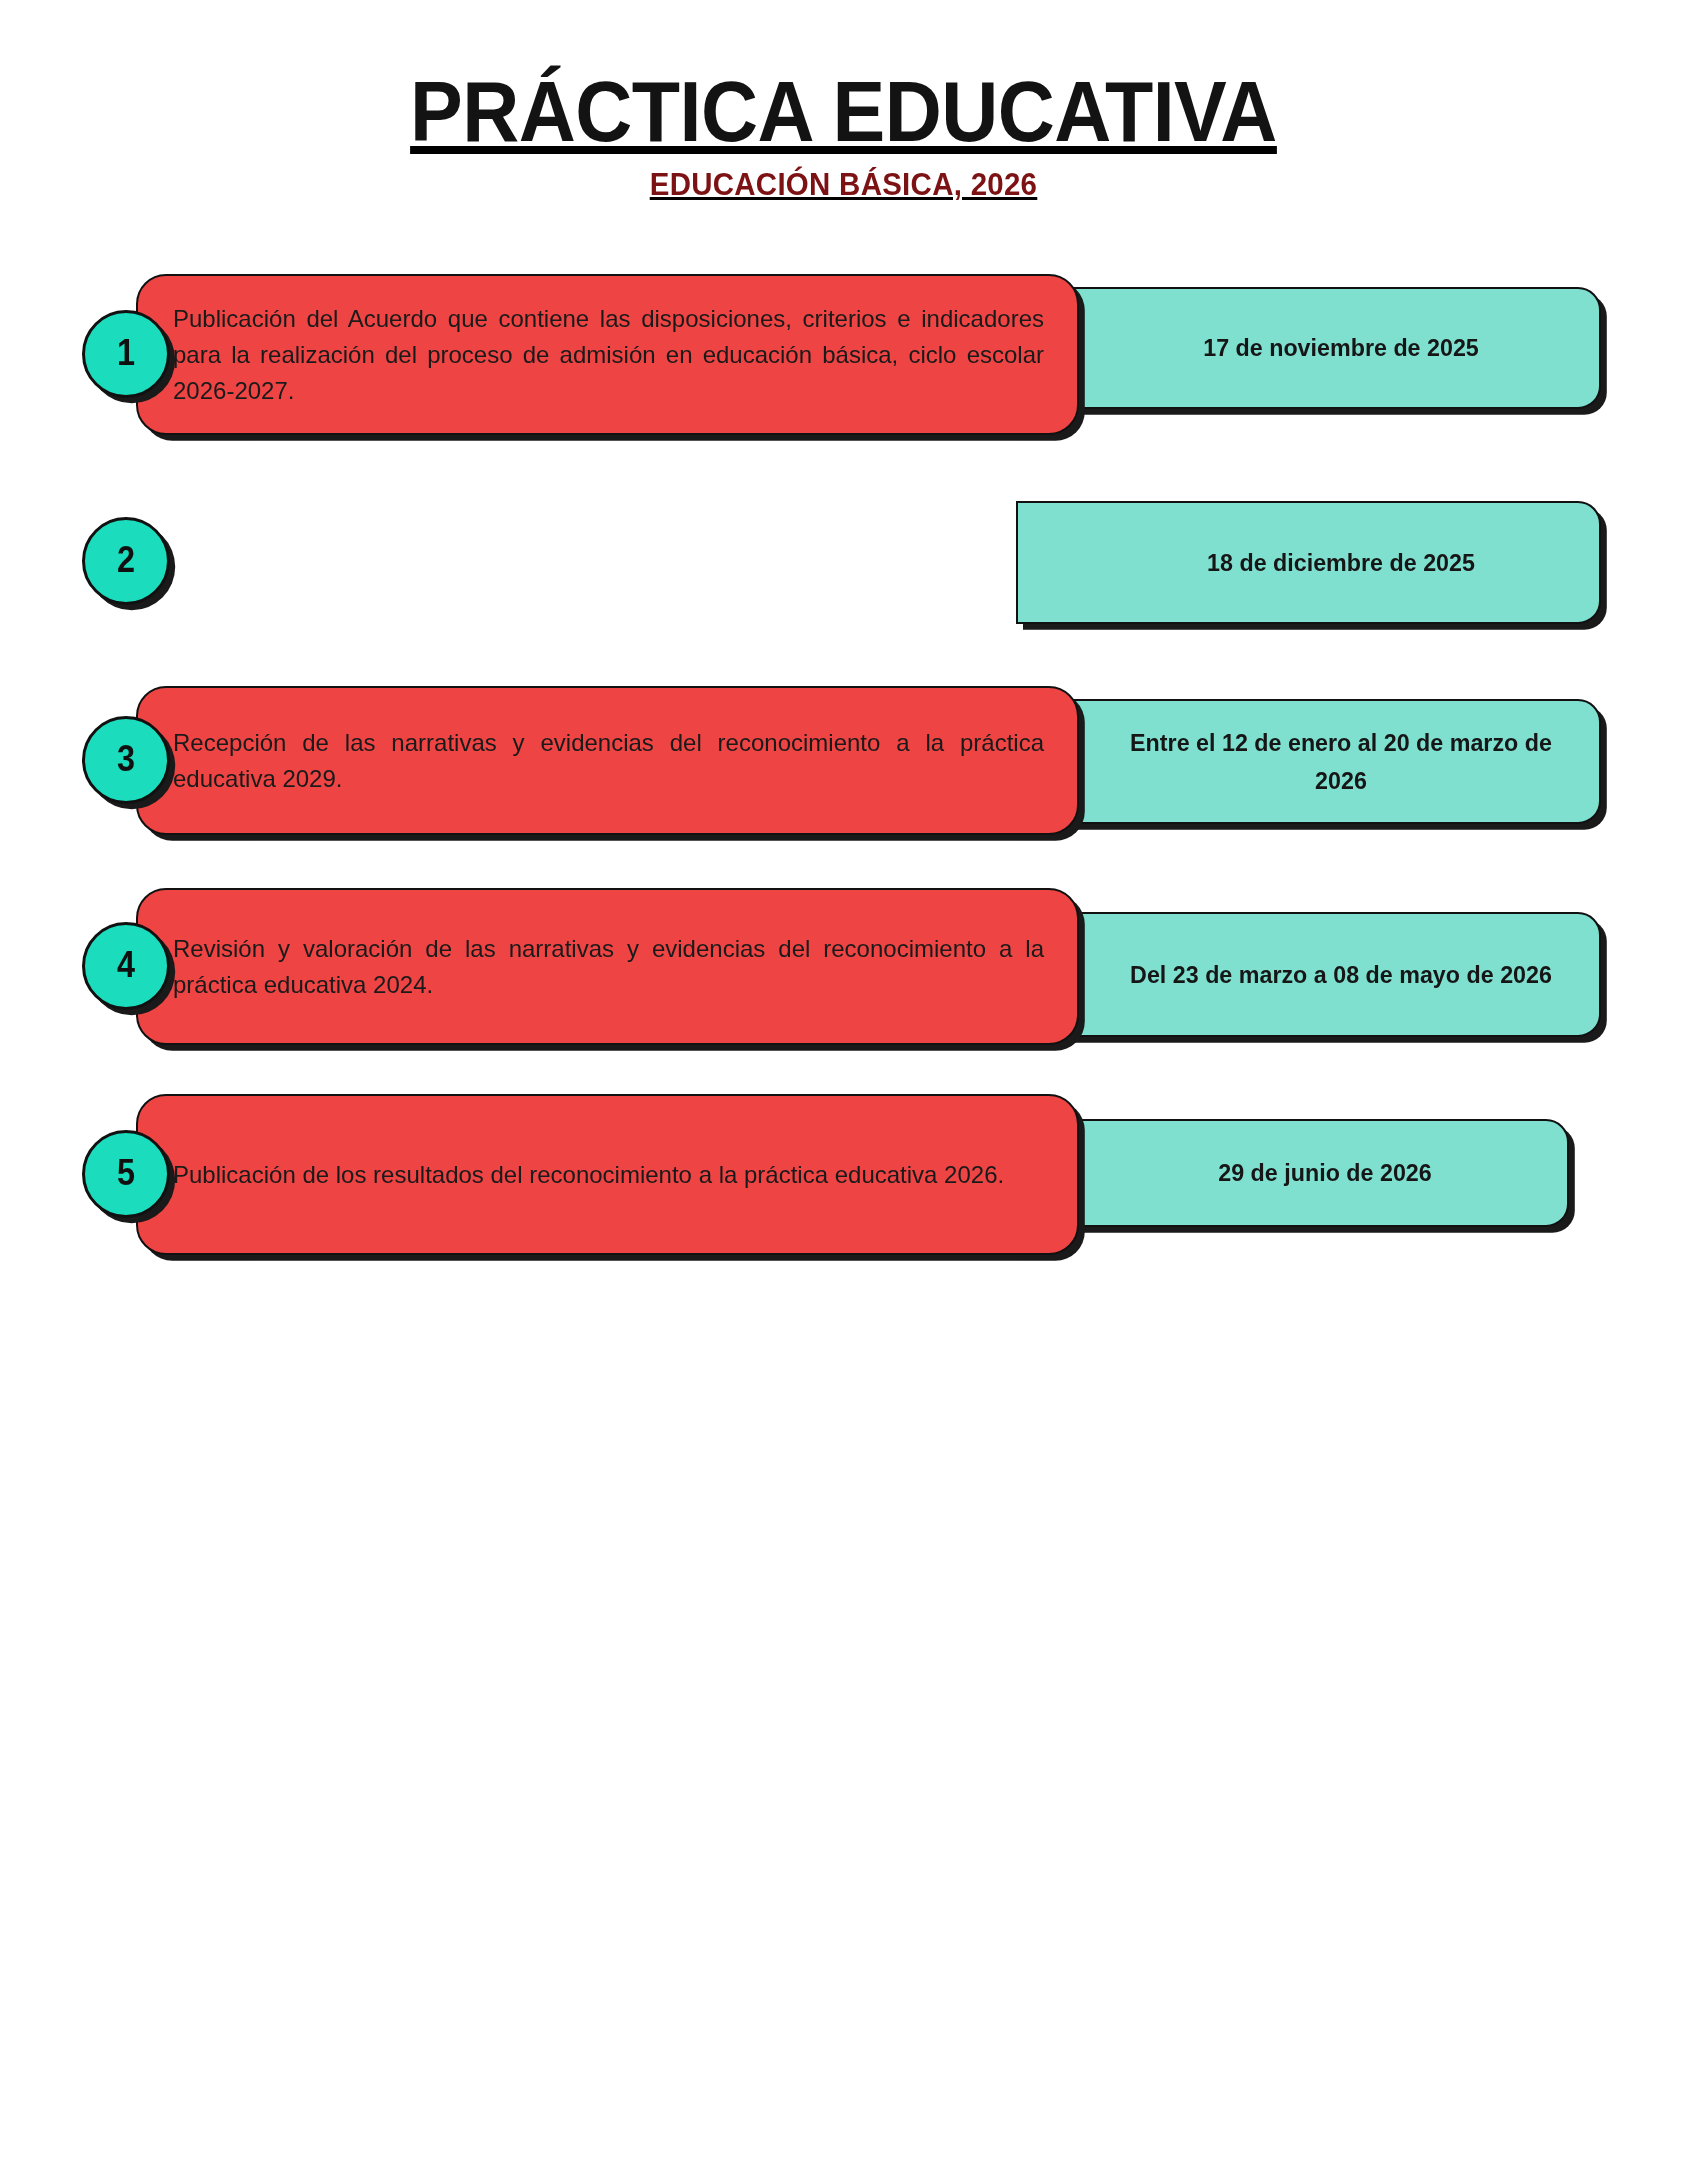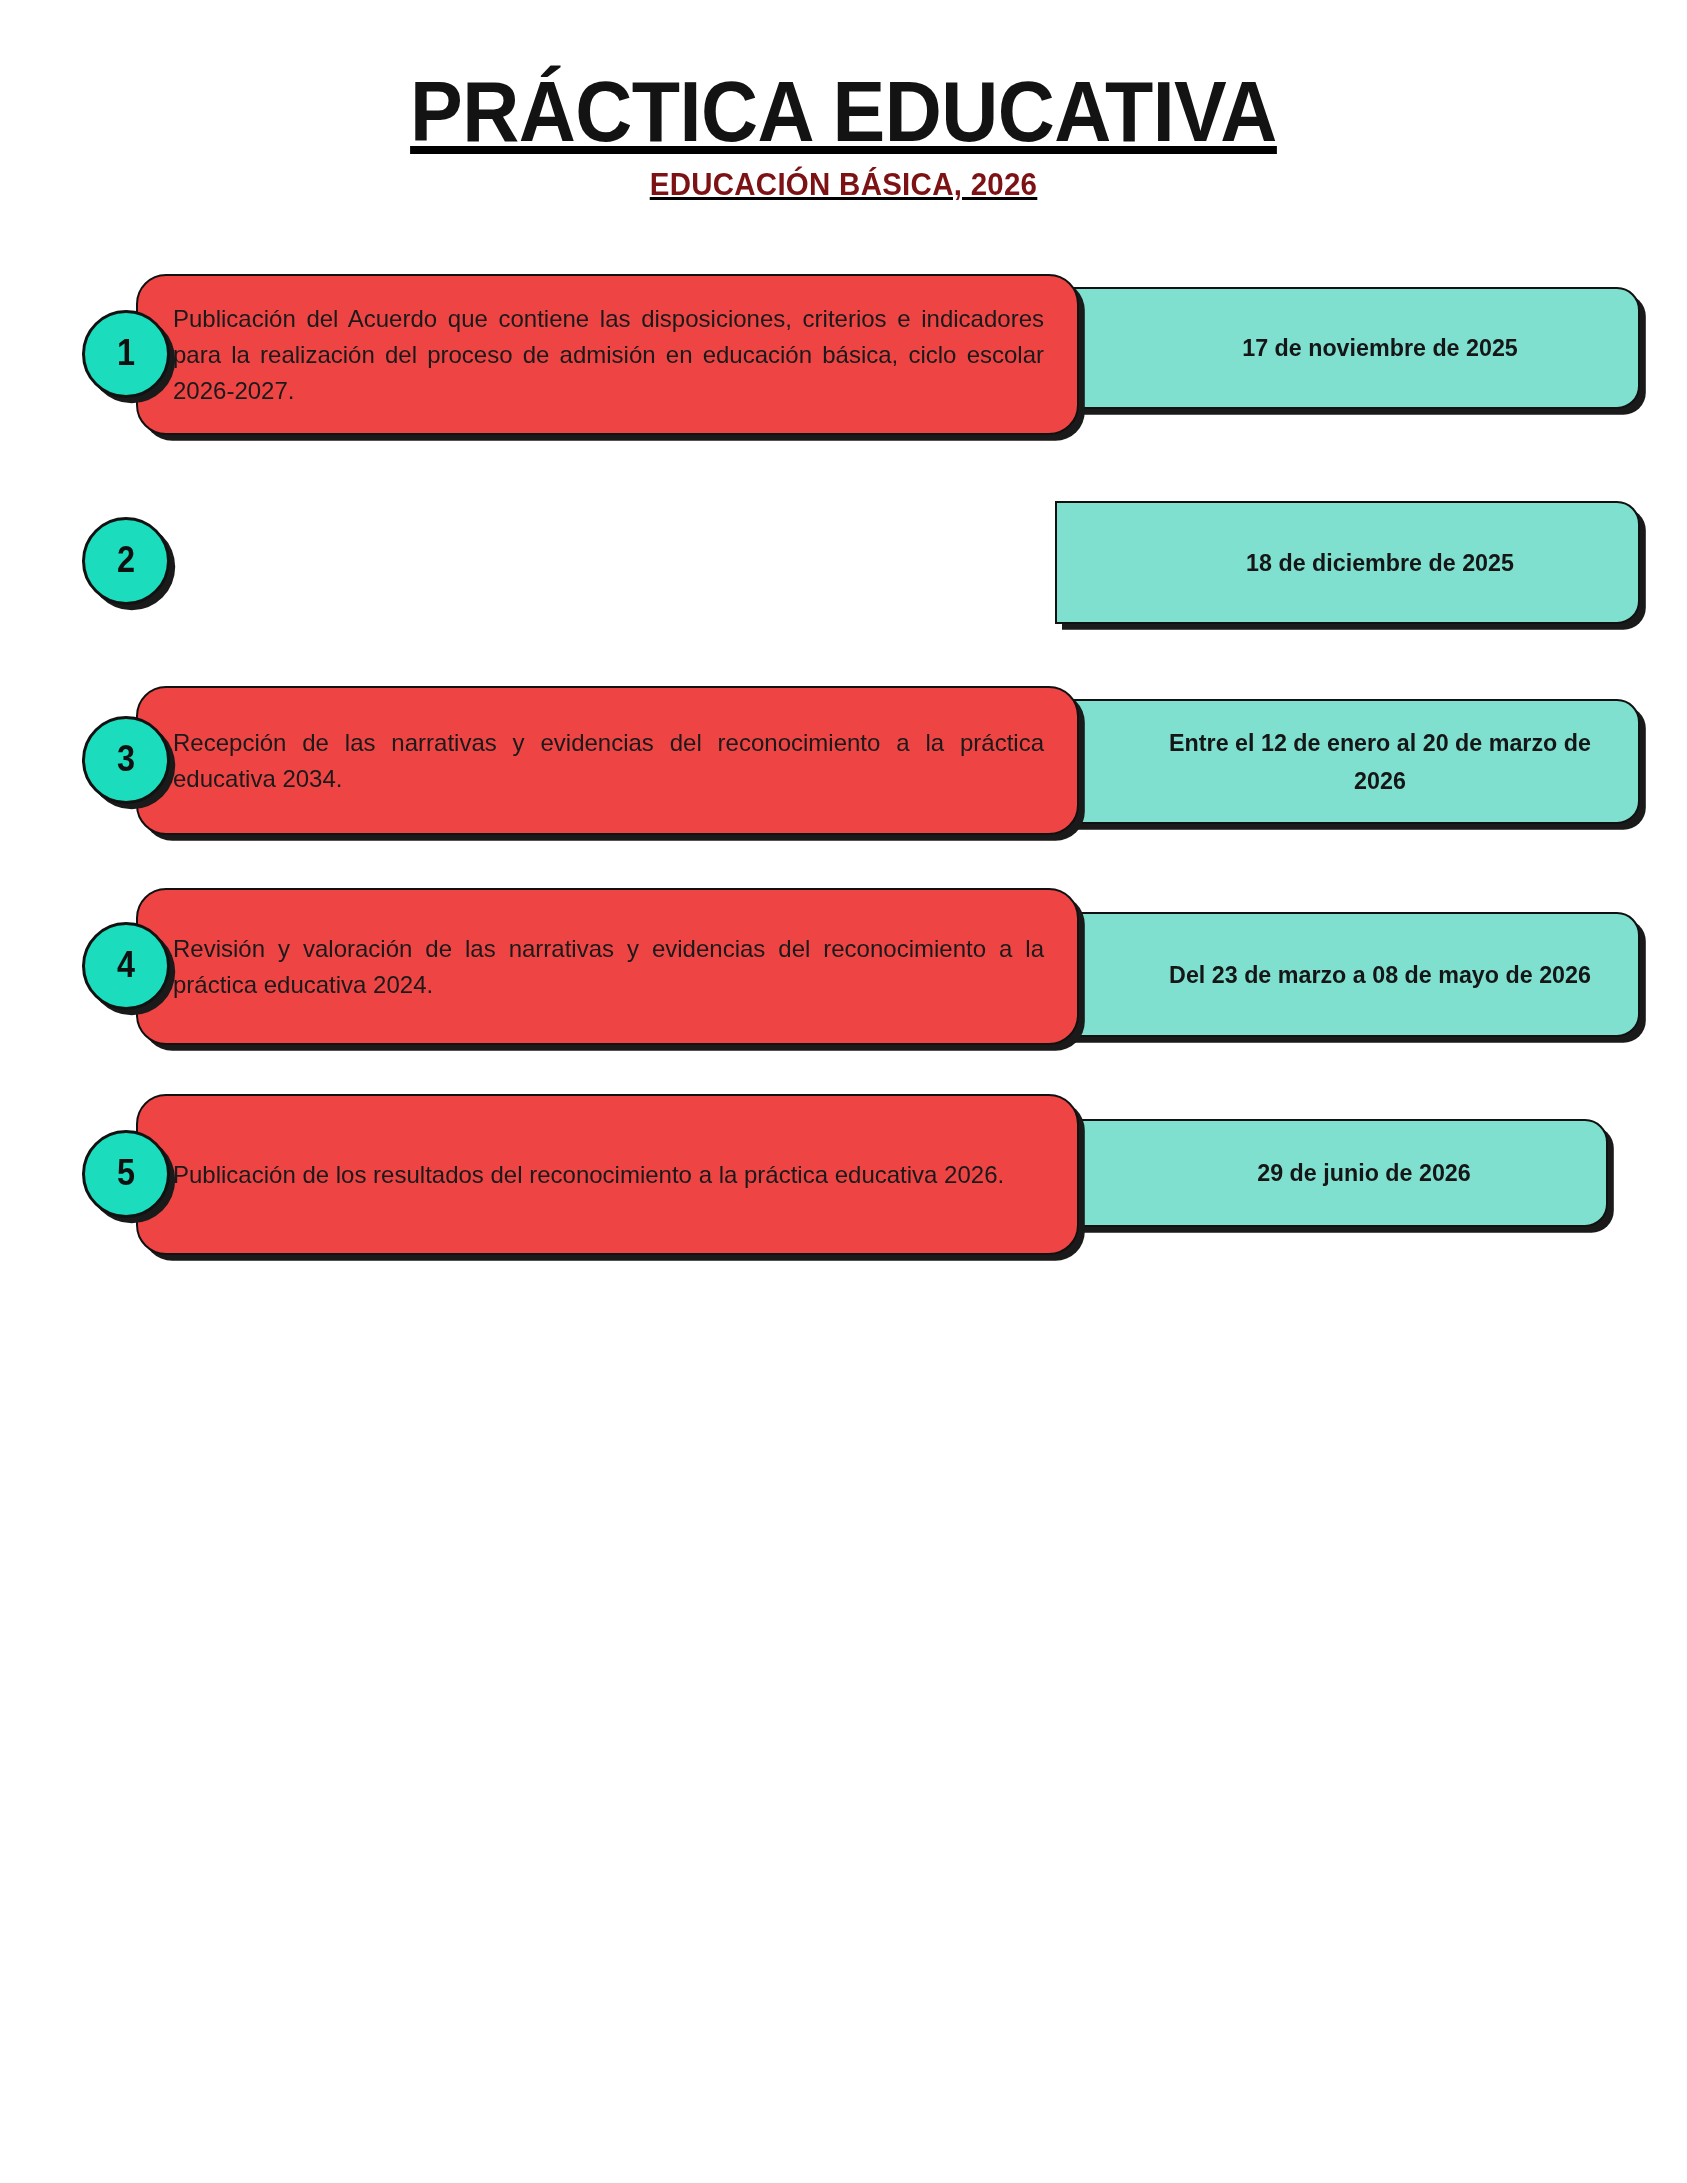--- a/index.html
+++ b/index.html
@@ -28,21 +28,21 @@
   }
 
   
   .timeline { position:absolute; left:0; top:274px; width:1687px; }
 
   .row { position:relative; margin-bottom:26px; }
 
   
   .badge {
     position:absolute;
-    left:1055px;
+    left:1016px;
     width:585px;
     background:#7fe0d0;
     border:2.9px solid #111111;
     border-radius:0 23px 23px 0;
     box-shadow:6.4px 6.4px 0 -0.6px #1a1a1a;
     display:flex; align-items:center; justify-content:center;
     z-index:1;
     padding:0 22px 0 87px;
   }
   .badge-text {
@@ -145,21 +145,21 @@
     <div class="circle">
       <span class="circle-num">2</span>
     </div>
   </div>
 
   <div class="row r3">
     <div class="badge">
       <div class="badge-text">Entre el 12 de enero al 20 de marzo de 2026</div>
     </div>
     <div class="card">
-      <div class="card-text">Recepción de las narrativas y evidencias del reconocimiento a la práctica educativa 2034.</div>
+      <div class="card-text">Recepción de las narrativas y evidencias del reconocimiento a la práctica educativa 2029.</div>
     </div>
     <div class="circle">
       <span class="circle-num">3</span>
     </div>
   </div>
 
   <div class="row r4">
     <div class="badge">
       <div class="badge-text">Del 23 de marzo a 08 de mayo de 2026</div>
     </div>

